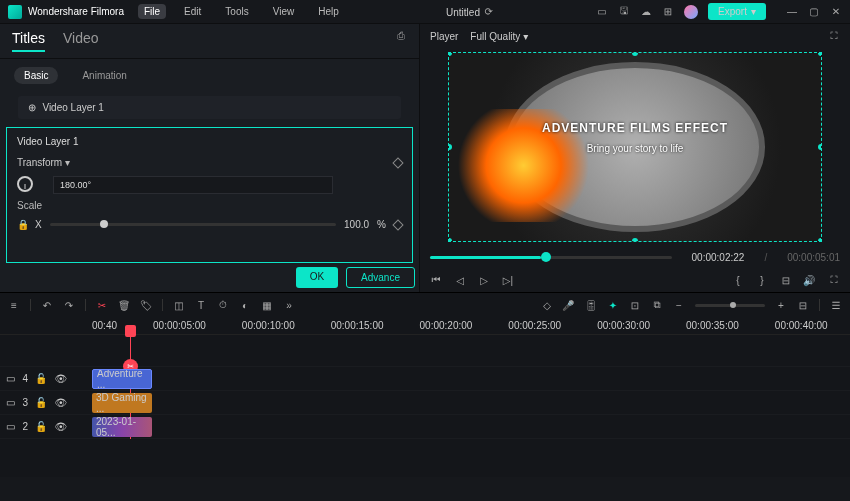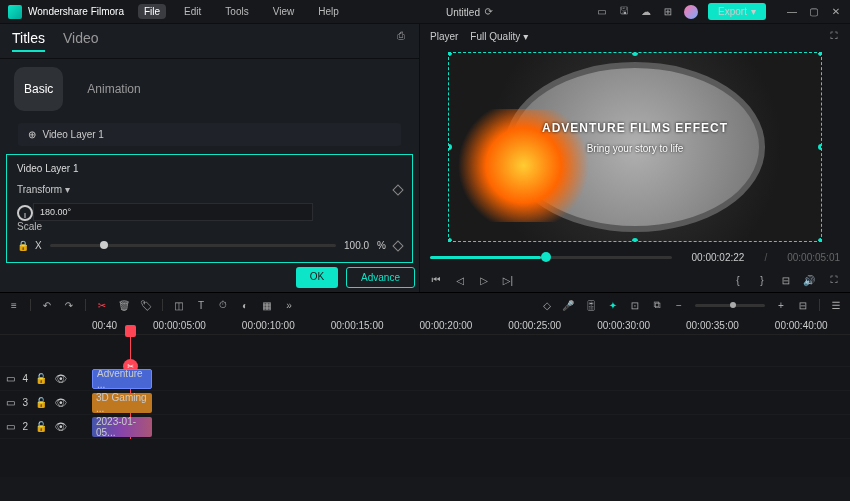--- a/index.html
+++ b/index.html
@@ -15,29 +15,29 @@
 .ico{width:12px;height:12px;display:inline-flex;align-items:center;justify-content:center;color:#aaa;cursor:pointer}
 .export-btn{background:#0ce5c8;color:#1a1a1a;padding:3px 10px;border-radius:3px;font-size:10px;display:flex;align-items:center;gap:4px;cursor:pointer}
 .win-ctrl{display:flex;gap:10px;margin-left:10px}
 .main{display:flex;height:268px}
 .left-panel{width:420px;background:#1a1d22;border-right:1px solid #0d0e10;display:flex;flex-direction:column}
 .tabs{display:flex;padding:6px 12px;gap:18px;border-bottom:1px solid #0d0e10}
 .tabs .tab{font-size:14px;color:#999;cursor:pointer;padding-bottom:4px}
 .tabs .tab.active{color:#fff;border-bottom:2px solid #0ce5c8}
 .tabs .spacer{flex:1}
 .subtabs{display:flex;padding:8px 14px;gap:14px;align-items:center}
-.subtab{font-size:12px;color:#999;padding:15px 10px;border-radius:10px;cursor:pointer}
+.subtab{font-size:10px;color:#999;padding:3px 10px;border-radius:10px;cursor:pointer}
 .subtab.active{background:#2e3136;color:#fff}
 .layer-row{margin:4px 18px;padding:6px 10px;background:#1f2228;border-radius:3px;display:flex;align-items:center;gap:6px;cursor:pointer}
 .inspector{margin:4px 6px 0;border:1px solid #0ce5c8;background:#1a1d22;padding:8px 10px;flex:1}
 .insp-title{font-size:10px;color:#ddd;margin-bottom:10px}
 .insp-row{display:flex;align-items:center;justify-content:space-between;margin-bottom:8px}
 .insp-row .lbl{font-size:10px;color:#bbb}
 .diamond{width:8px;height:8px;transform:rotate(45deg);border:1px solid #888;cursor:pointer}
-.rotate-box{display:flex;align-items:flex-end;gap:0;}
+.rotate-box{display:flex;align-items:flex-start;gap:20px;margin-bottom:6px}
 .knob{width:16px;height:16px;border-radius:50%;border:2px solid #ccc;position:relative}
 .knob::after{content:'';position:absolute;width:1px;height:5px;background:#ccc;left:50%;bottom:1px;transform:translateX(-50%)}
 .val-input{background:#16181c;border:1px solid #2a2c32;padding:3px 6px;font-size:9px;color:#ddd;width:280px}
 .scale-row{display:flex;align-items:center;gap:8px;margin-top:6px}
 .lock{width:10px;color:#888}
 .slider{flex:1;height:3px;background:#333;position:relative;border-radius:2px}
 .slider .thumb{position:absolute;width:8px;height:8px;background:#ccc;border-radius:50%;top:-3px;left:50px;cursor:pointer}
 .btn-row{display:flex;justify-content:flex-end;gap:8px;padding:4px}
 .btn{padding:4px 14px;border-radius:3px;font-size:10px;cursor:pointer}
 .btn.ok{background:#0ce5c8;color:#1a1a1a}

